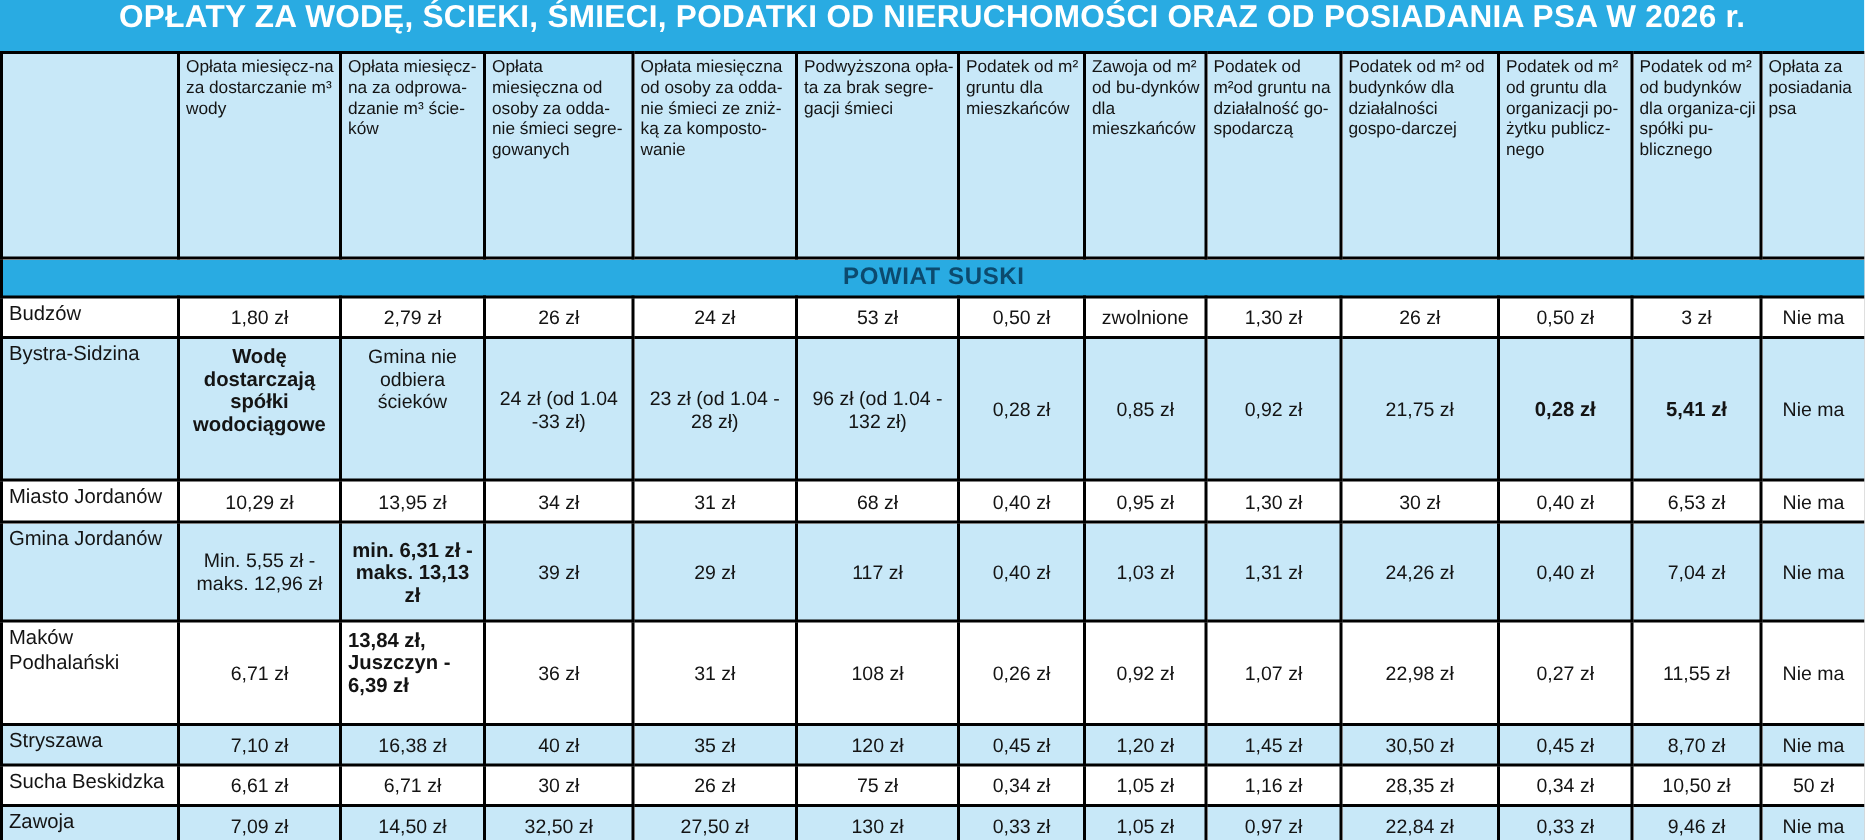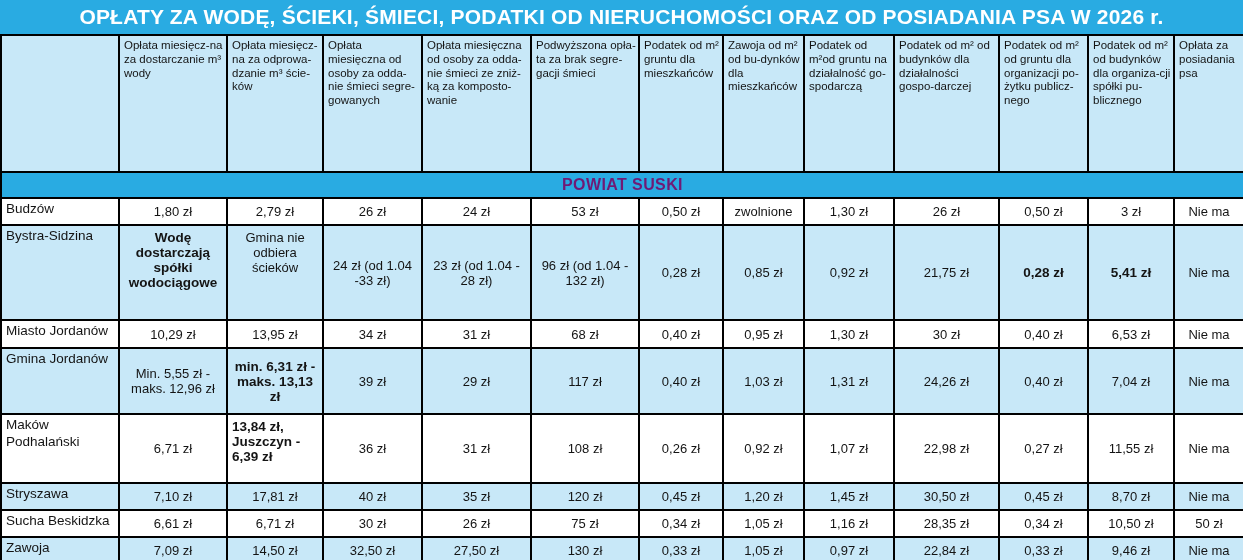--- a/index.html
+++ b/index.html
@@ -1,20 +1,20 @@
 <!DOCTYPE html>
 <html lang="pl"><head>
 <meta charset="utf-8">
 <style>
   html,body{margin:0;padding:0;background:#fff;}
   body{font-family:"Liberation Sans",sans-serif;-webkit-font-smoothing:antialiased;}
   .page{width:1243px;height:560px;overflow:hidden;background:#fff;}
   .titlebar{
     width:100%;height:34px;background:#29ABE2;color:#fff;
-    display:flex;align-items:center;justify-content:center;
+    display:flex;align-items:flex-start;justify-content:center;
     font-weight:bold;font-size:21px;letter-spacing:.2px;white-space:nowrap;
   }
   table{border-collapse:collapse;table-layout:fixed;width:1243px;}
   td,th{
     border:2px solid #000;
     overflow:hidden;
     color:#141414;
   }
   thead th{
     background:#C8E8F8;
@@ -29,21 +29,21 @@
     text-align:center;vertical-align:middle;
     padding:1px 2px;
     background:#fff;
   }
   tbody tr:nth-child(odd) td{background:#C8E8F8;}
   tbody td.rowlabel{
     text-align:left;vertical-align:top;
     padding:2px 2px 2px 4px;font-size:13.5px;line-height:1.25;
   }
   .section-row td{
-    background:#29ABE2 !important;color:#701a75;
+    background:#29ABE2 !important;color:#0c4a6e;
     font-weight:bold;font-size:16px;letter-spacing:.4px;
     text-align:center;height:24px;padding:0;
   }
   tbody td.b{font-weight:bold;font-size:13.5px;}
   tbody td.vt{vertical-align:top;padding-top:4px;}
   tbody td.al{text-align:left;padding-left:4px;}
   
   tbody tr:nth-child(2) td{height:21px;}
   tbody tr:nth-child(3) td{height:88px;}
   tbody tr:nth-child(4) td{height:22px;}
@@ -169,21 +169,21 @@
           <td>0,92 zł</td>
           <td>1,07 zł</td>
           <td>22,98 zł</td>
           <td>0,27 zł</td>
           <td>11,55 zł</td>
           <td>Nie ma</td>
         </tr>
         <tr>
           <td class="rowlabel">Stryszawa</td>
           <td>7,10 zł</td>
-          <td>17,81 zł</td>
+          <td>16,38 zł</td>
           <td>40 zł</td>
           <td>35 zł</td>
           <td>120 zł</td>
           <td>0,45 zł</td>
           <td>1,20 zł</td>
           <td>1,45 zł</td>
           <td>30,50 zł</td>
           <td>0,45 zł</td>
           <td>8,70 zł</td>
           <td>Nie ma</td>

